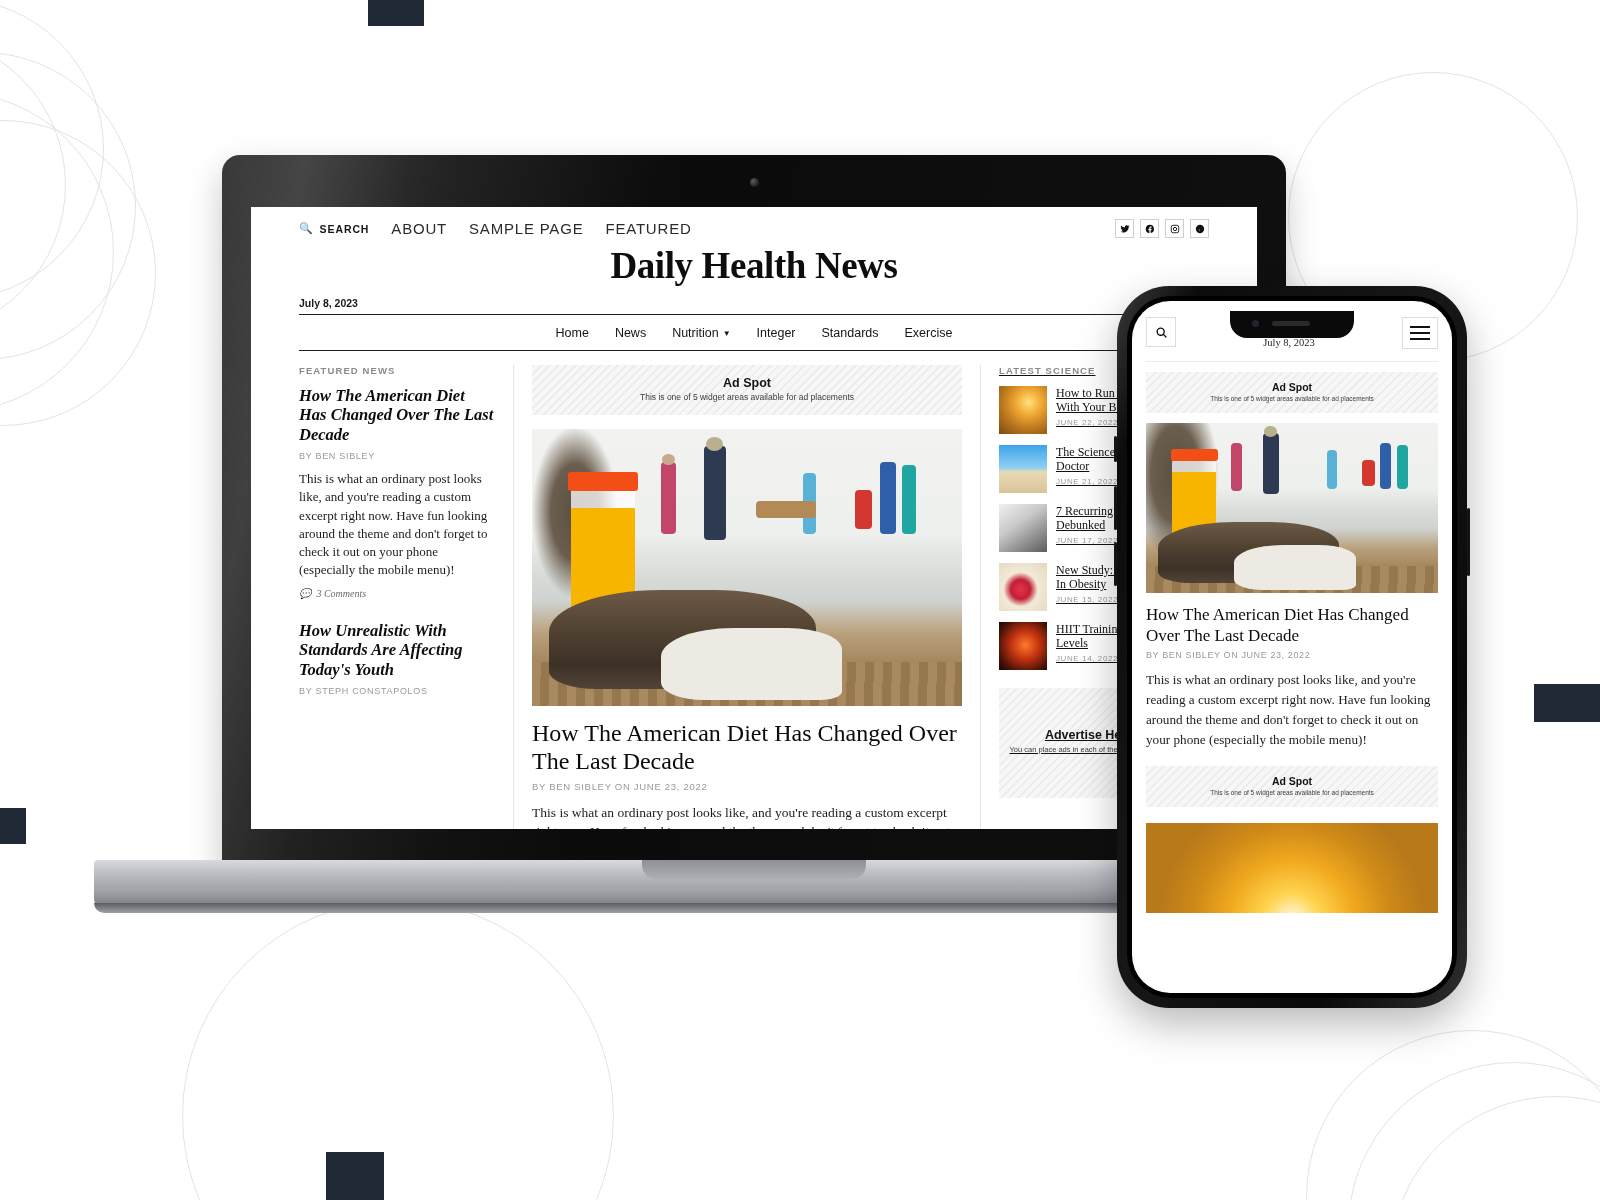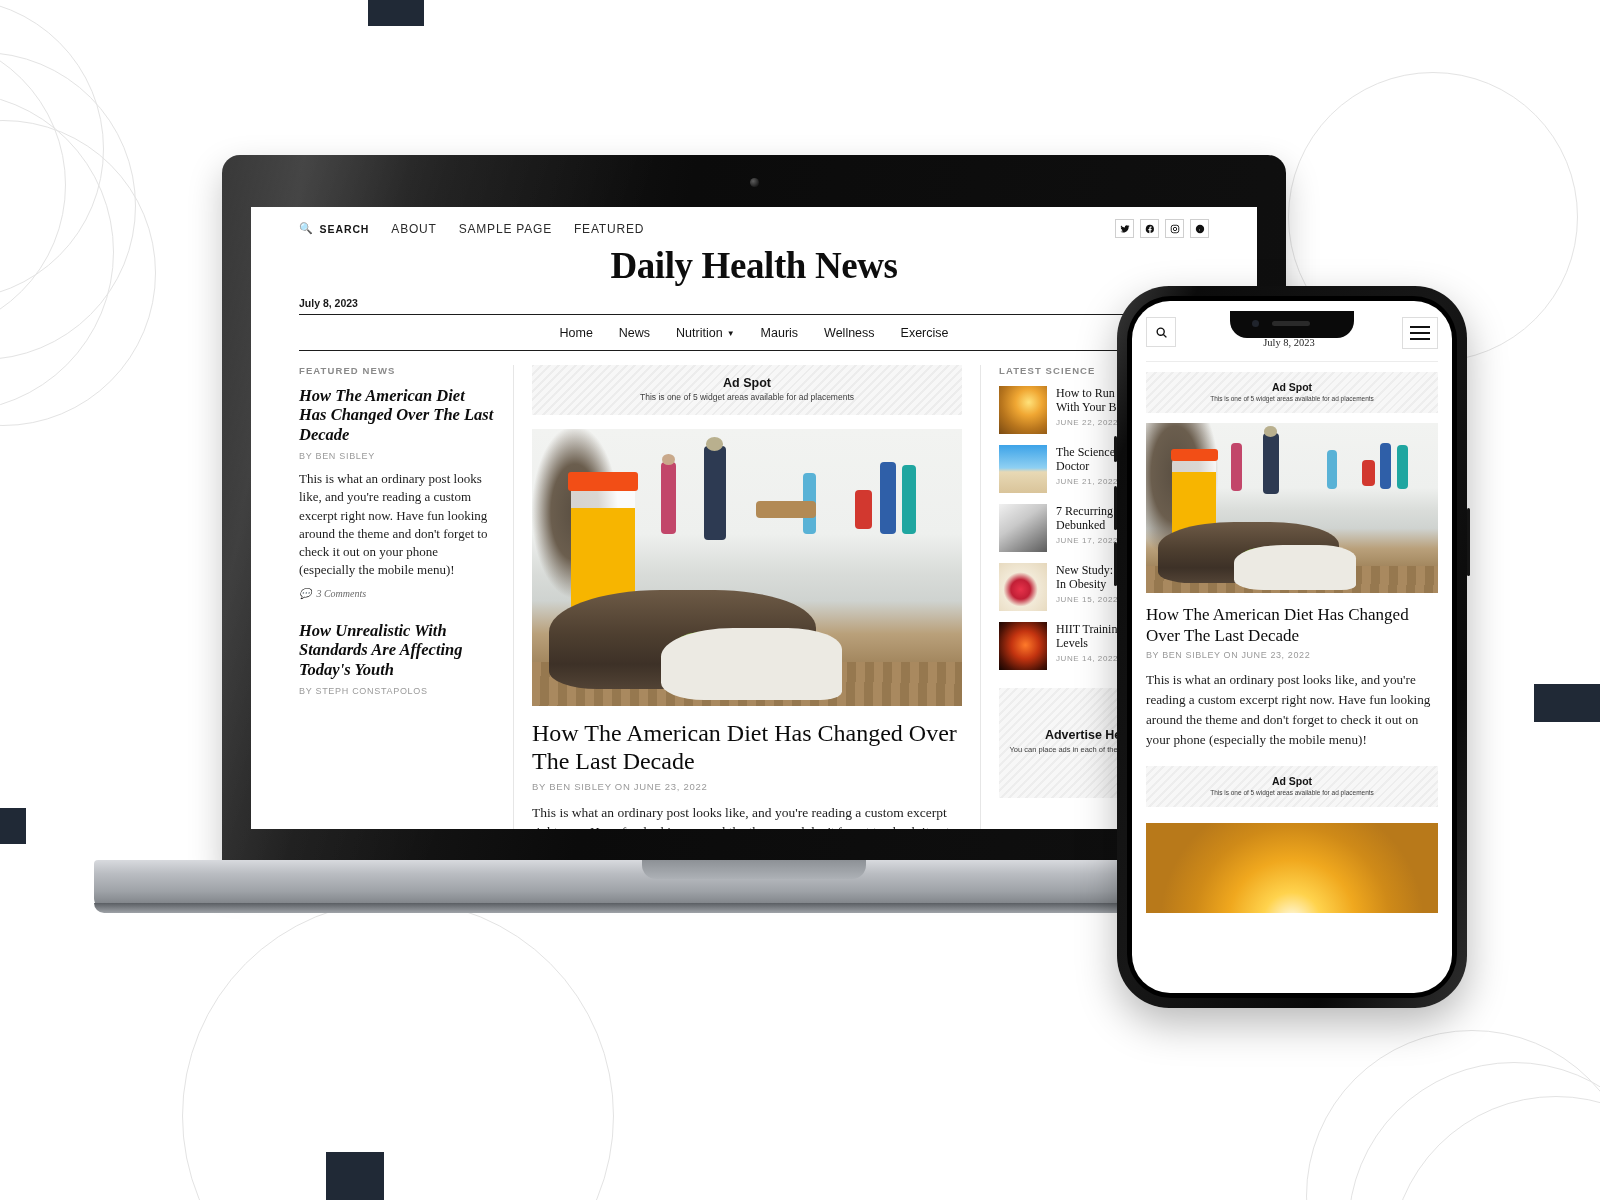--- a/index.html
+++ b/index.html
@@ -46,42 +46,42 @@
   .base-edge{position:absolute;left:-128px;top:748px;width:1320px;height:10px;
     background:linear-gradient(180deg,#5a5e63,#9ea2a7);border-radius:0 0 14px 14px;}
 
   
   .site{width:1006px;height:622px;background:#fff;position:relative;
         font-family:"Liberation Sans", sans-serif;color:#111;}
   .topbar{display:flex;align-items:center;justify-content:space-between;padding:12px 48px 0 48px;}
   .topnav{display:flex;align-items:center;gap:22px;}
   .search-btn{display:flex;align-items:center;gap:6px;font-size:10.5px;font-weight:700;letter-spacing:.9px;color:#161616;}
   .search-glyph{font-size:11px;}
-  .topnav a{font-size:12px;letter-spacing:.8px;color:#2b2b2b;text-decoration:none;}
+  .topnav a{font-size:15px;letter-spacing:.8px;color:#2b2b2b;text-decoration:none;}
   .socials{display:flex;gap:6px;}
   .soc{width:17px;height:17px;border:1px solid #cfcfcf;display:flex;align-items:center;justify-content:center;
        font-size:10px;color:#111;background:#fff;}
   .soc svg{display:block;}
 
   .masthead{text-align:center;margin-top:4px;}
   .masthead h1{
     font-family:"Liberation Serif", serif;font-weight:700;font-size:37px;margin:6px 0 2px 0;
     letter-spacing:-.4px;color:#0d0d0d;
   }
   .tagline{font-family:"Liberation Serif", serif;font-style:italic;font-size:13.5px;color:#2b2b2b;}
   .daterow{padding:0 48px;margin-top:10px;font-size:10.5px;font-weight:700;color:#1a1a1a;}
   .rule{height:1px;background:#1d1d1d;margin:5px 48px 0 48px;}
   .mainnav{display:flex;justify-content:center;gap:26px;padding:11px 0 10px;border-bottom:1px solid #1d1d1d;margin:0 48px;}
   .mainnav a{font-size:12.5px;color:#141414;text-decoration:none;display:flex;align-items:center;gap:4px;}
   .caret{font-size:8px;}
 
   .content{display:flex;padding:14px 48px 0 48px;gap:0;}
   .col-left{width:196px;flex:none;padding-right:18px;}
   .col-mid{width:430px;flex:none;border-left:1px solid #e6e6e6;border-right:1px solid #e6e6e6;padding:0 18px;}
-  .col-right{width:180px;flex:none;padding-left:18px;}
+  .col-right{width:180px;flex:none;padding-left:18px;text-decoration:underline;}
 
   .sec-label{font-size:9.5px;font-weight:700;letter-spacing:1.1px;color:#8a8a8a;margin-bottom:10px;}
   .feat-title{font-family:"Liberation Serif", serif;font-style:italic;font-weight:700;font-size:16.5px;
     line-height:1.18;color:#0d0d0d;margin:0 0 7px 0;}
   .byline{font-size:9px;letter-spacing:.7px;color:#9a9a9a;margin-bottom:9px;}
   .excerpt{font-family:"Liberation Serif", serif;font-size:13px;line-height:1.39;color:#1c1c1c;margin:0 0 9px 0;}
   .meta{font-family:"Liberation Serif", serif;font-style:italic;font-size:10px;color:#6a6a6a;display:flex;align-items:center;gap:5px;margin-bottom:22px;}
   .bubble{font-size:10px;}
 
   .adspot{
@@ -250,24 +250,24 @@
               <span>Home</span>
             </a>
           <a href="#">
               <span>News</span>
             </a>
           <a href="#">
               <span>Nutrition</span>
               <span class="caret">▼</span>
             </a>
           <a href="#">
-              <span>Mauris</span>
-            </a>
-          <a href="#">
-              <span>Wellness</span>
+              <span>Integer</span>
+            </a>
+          <a href="#">
+              <span>Standards</span>
             </a>
           <a href="#">
               <span>Exercise</span>
             </a>
         </div>
 
         <div class="content">
 
           <div class="col-left">
             <div class="sec-label">FEATURED NEWS</div>

